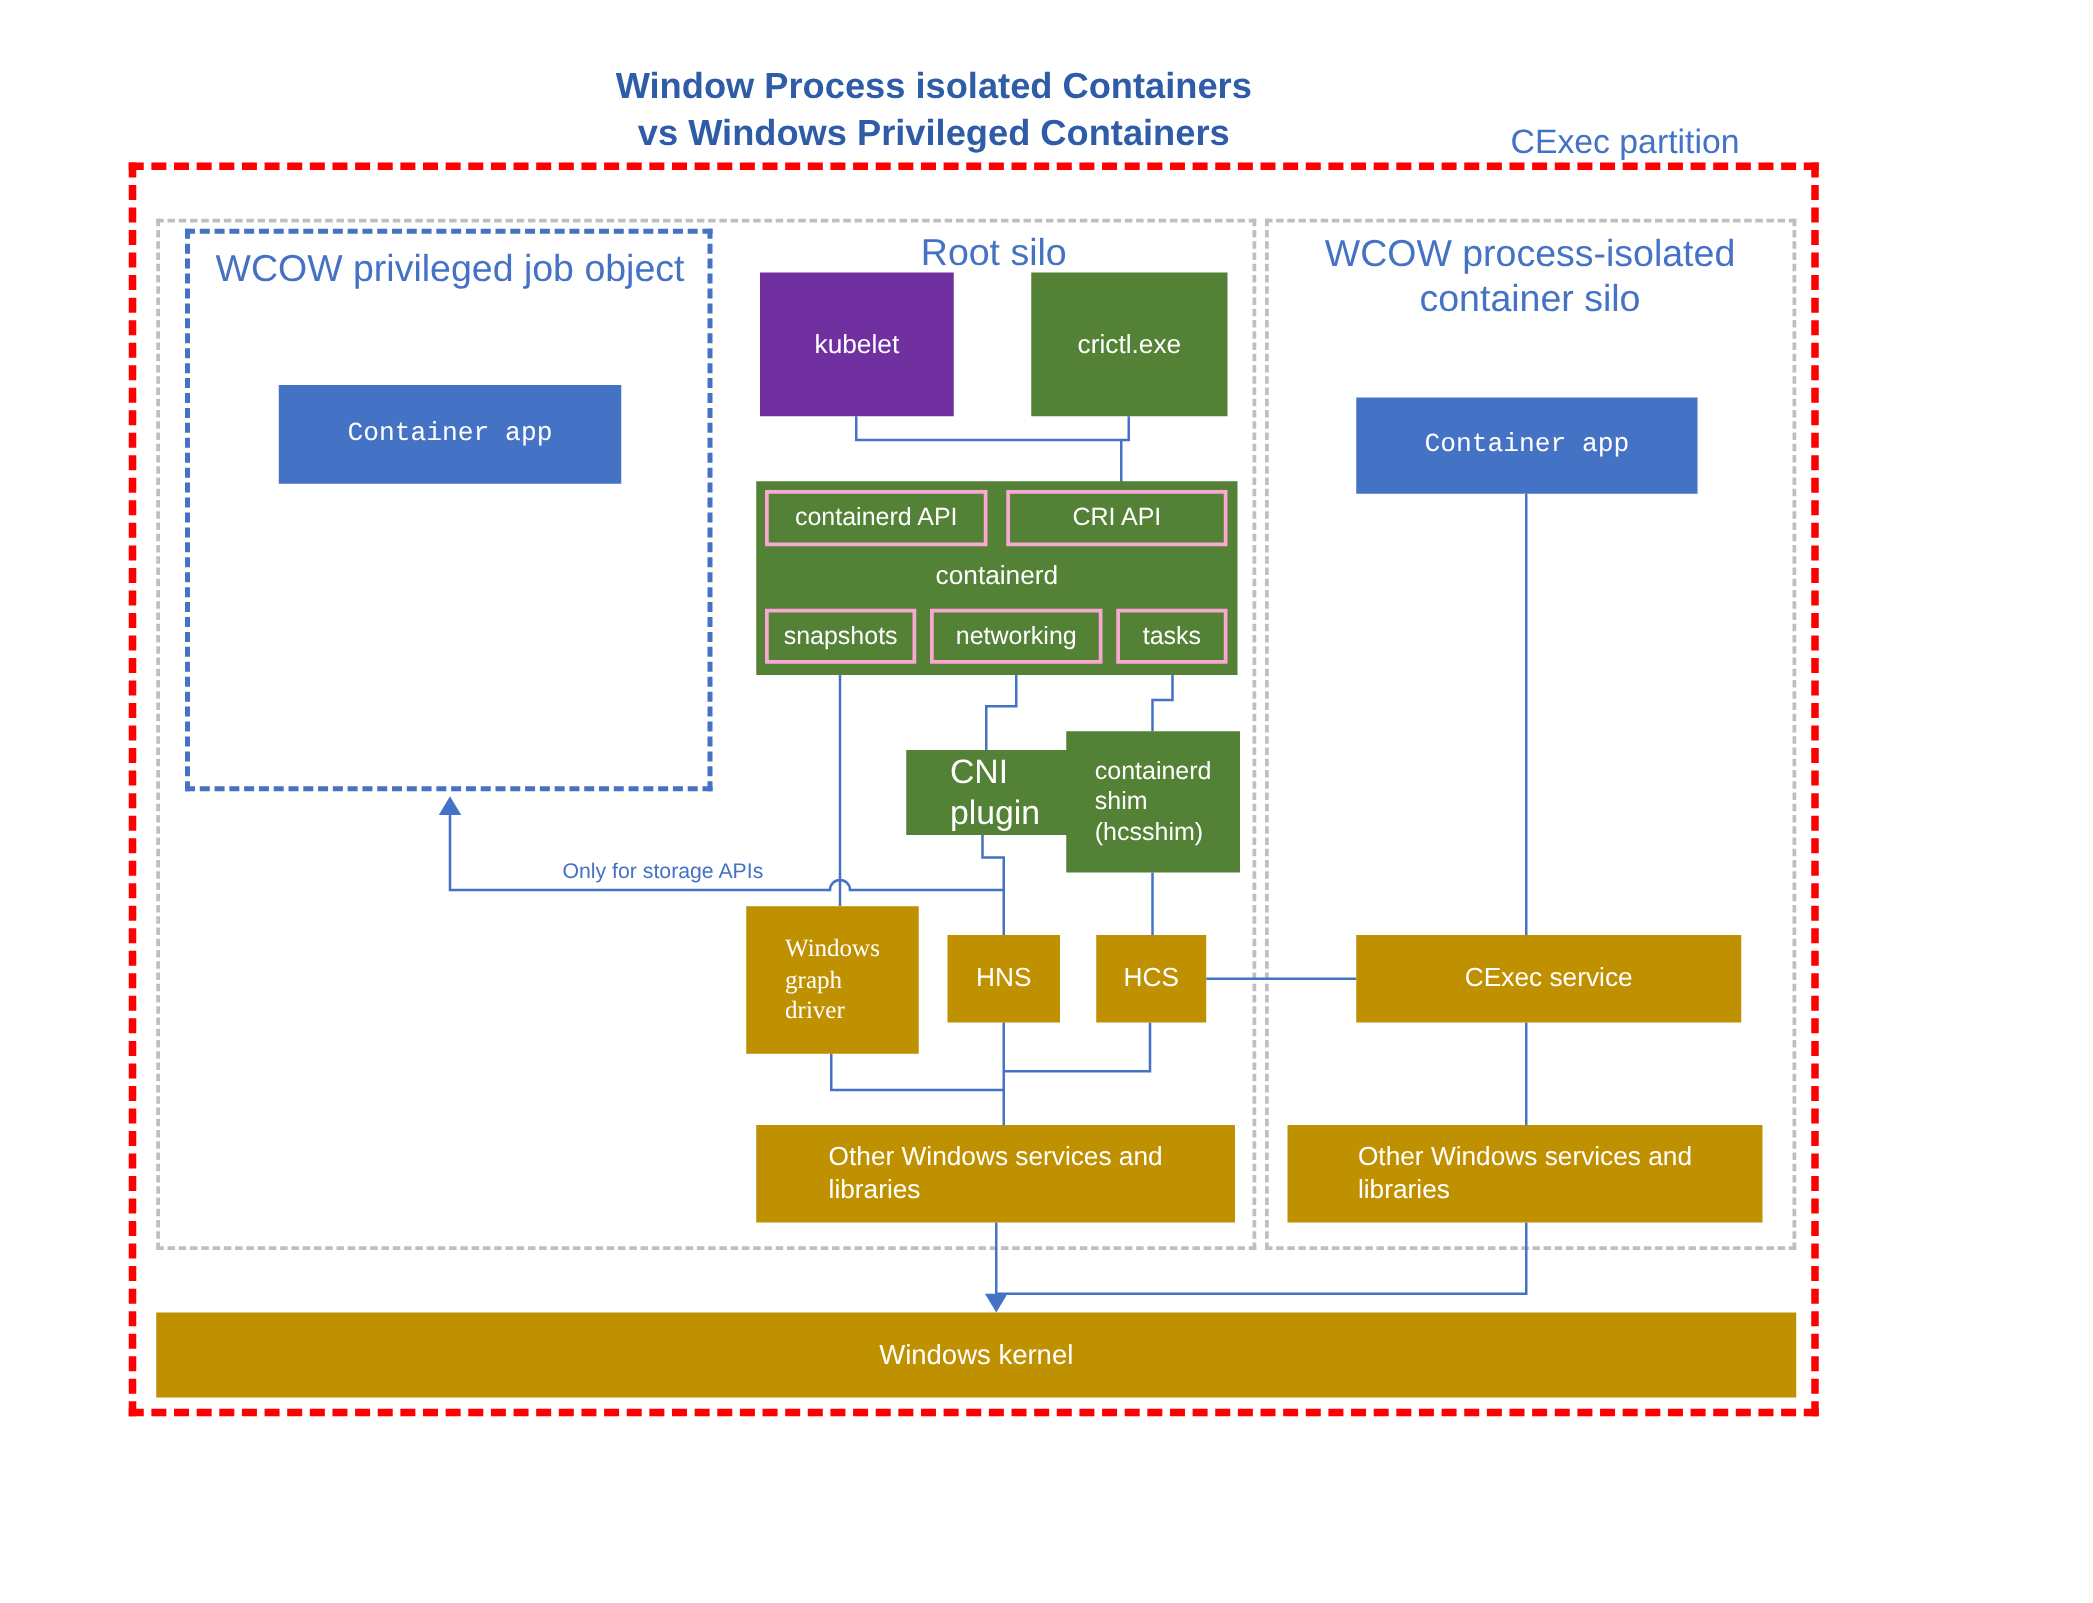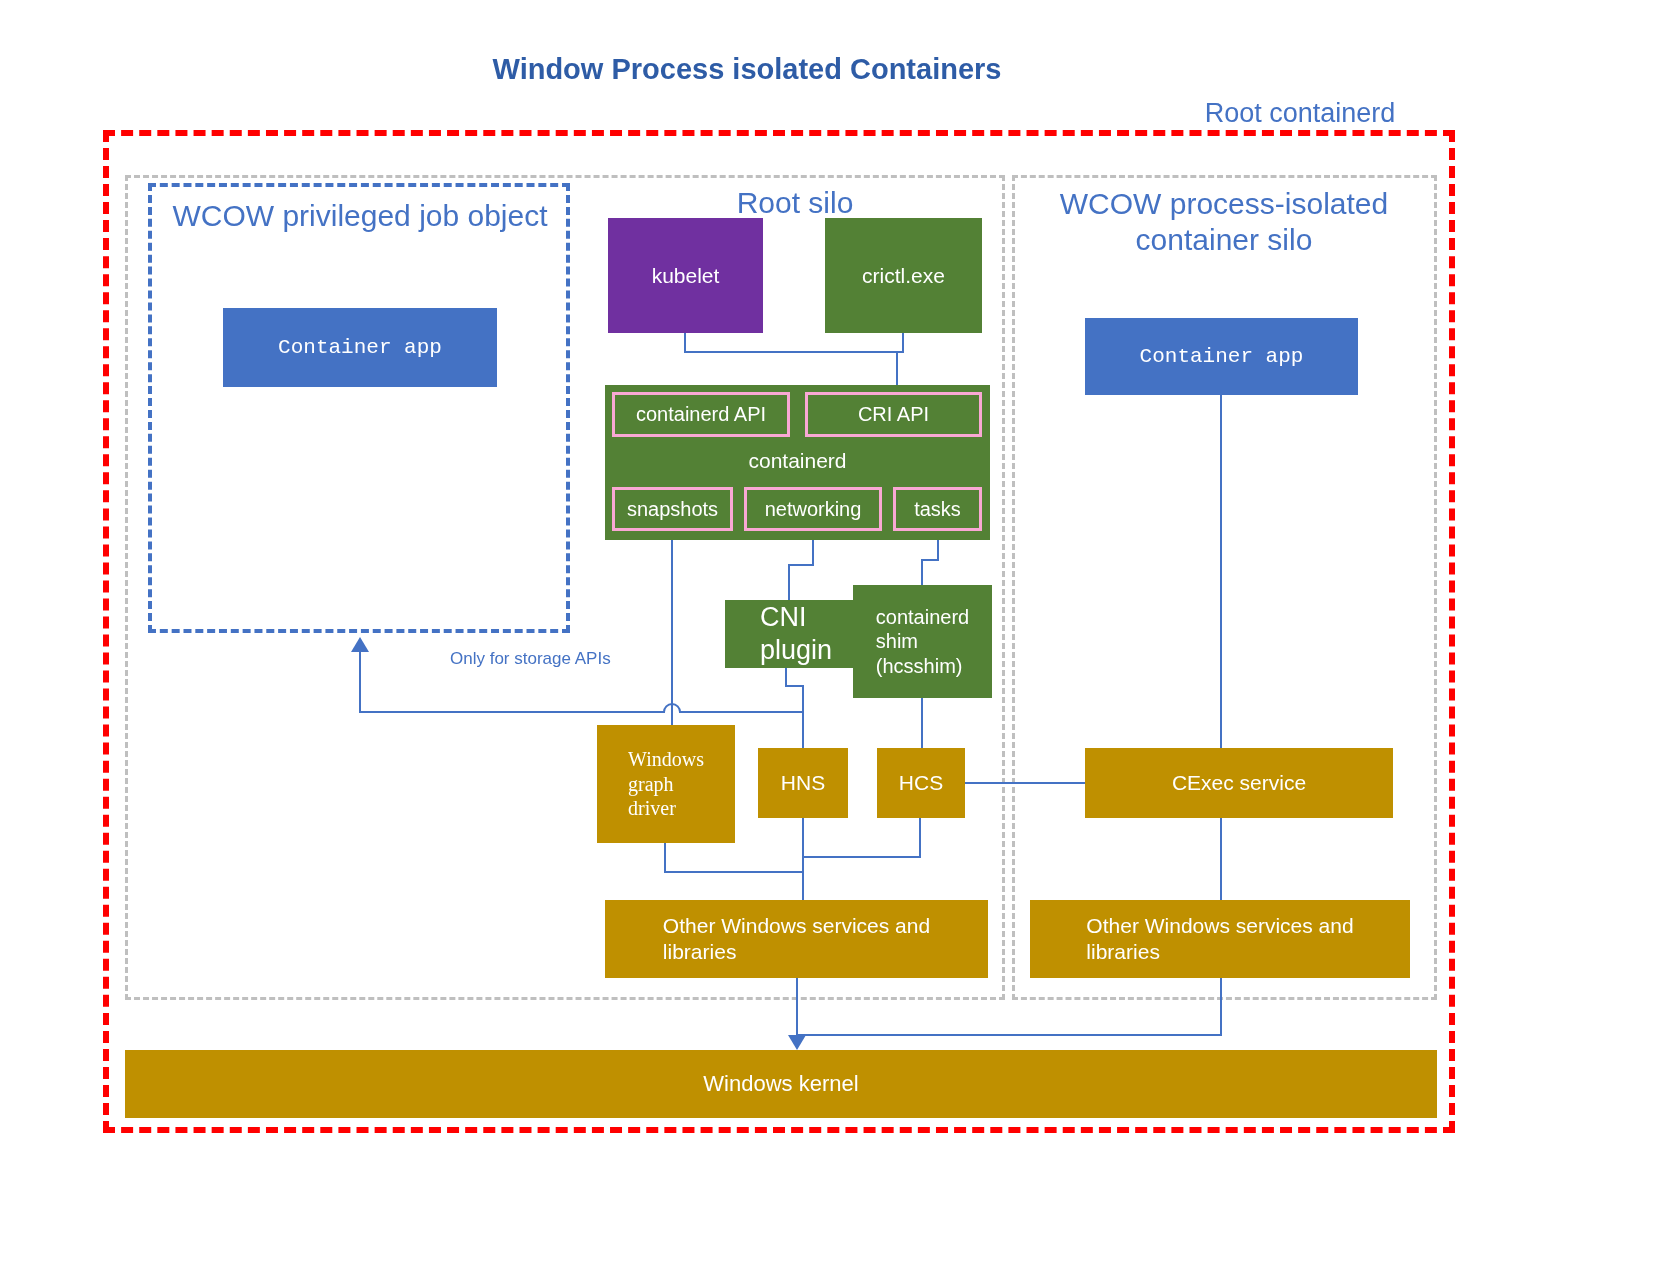--- a/index.html
+++ b/index.html
@@ -25,23 +25,24 @@
   .small-lbl { position:absolute; color:#4472C4; font-size:17px; }
   svg.wires { position:absolute; left:0; top:0; pointer-events:none; }
 </style>
 </head>
 <body>
 
 <div id="canvas">
 
   <div class="title">
     <div>Window Process isolated Containers</div>
+    <div>vs Windows Privileged Containers</div>
   </div>
 
-  <div class="lbl" style="left:1150px; top:95px; width:300px; font-size:27px;">Root containerd</div>
+  <div class="lbl" style="left:1150px; top:95px; width:300px; font-size:27px;">CExec partition</div>
 
   <div class="frame red" style="left:103px; top:130px; width:1352px; height:1003px;"></div>
   <div class="frame gray" style="left:125px; top:175px; width:880px; height:825px;"></div>
   <div class="frame gray" style="left:1012px; top:175px; width:425px; height:825px;"></div>
   <div class="frame bluedash" style="left:148px; top:183px; width:422px; height:450px;"></div>
 
   <div class="lbl" style="left:160px; top:198px; width:400px;">WCOW privileged job object</div>
   <div class="lbl" style="left:700px; top:185px; width:190px;">Root silo</div>
   <div class="lbl" style="left:1040px; top:186px; width:368px;">WCOW process-isolated
 container silo</div>
@@ -62,21 +63,21 @@
       <path d="M1221,395 L1221,748"></path>
       <path d="M1221,818 L1221,900"></path>
       <path d="M1221,978 L1221,1035 L797,1035"></path>
       <path d="M965,783 L1085,783"></path>
       <path d="M803,712 L680,712 A8,8 0 0 0 664,712 L360,712 L360,648"></path>
     </g>
     <polygon points="360,637 351,652 369,652" fill="#4472C4"></polygon>
     <polygon points="797,1050 788,1035 806,1035" fill="#4472C4"></polygon>
   </svg>
 
-  <div class="small-lbl" style="left:450px; top:649px;">Only for storage APIs</div>
+  <div class="small-lbl" style="left:450px; top:687px;">Only for storage APIs</div>
 
   <div class="box blue" style="left:223px; top:308px; width:274px; height:79px;">Container app</div>
 
   <div class="box purple" style="left:608px; top:218px; width:155px; height:115px;">kubelet</div>
   <div class="box green" style="left:825px; top:218px; width:157px; height:115px;">crictl.exe</div>
 
   <div class="box green" style="left:605px; top:385px; width:385px; height:155px;"></div>
   <div class="box green inner" style="left:612px; top:392px; width:178px; height:45px;">containerd API</div>
   <div class="box green inner" style="left:805px; top:392px; width:177px; height:45px;">CRI API</div>
   <div class="box" style="left:605px; top:446px; width:385px; height:30px; background:transparent;">containerd</div>

